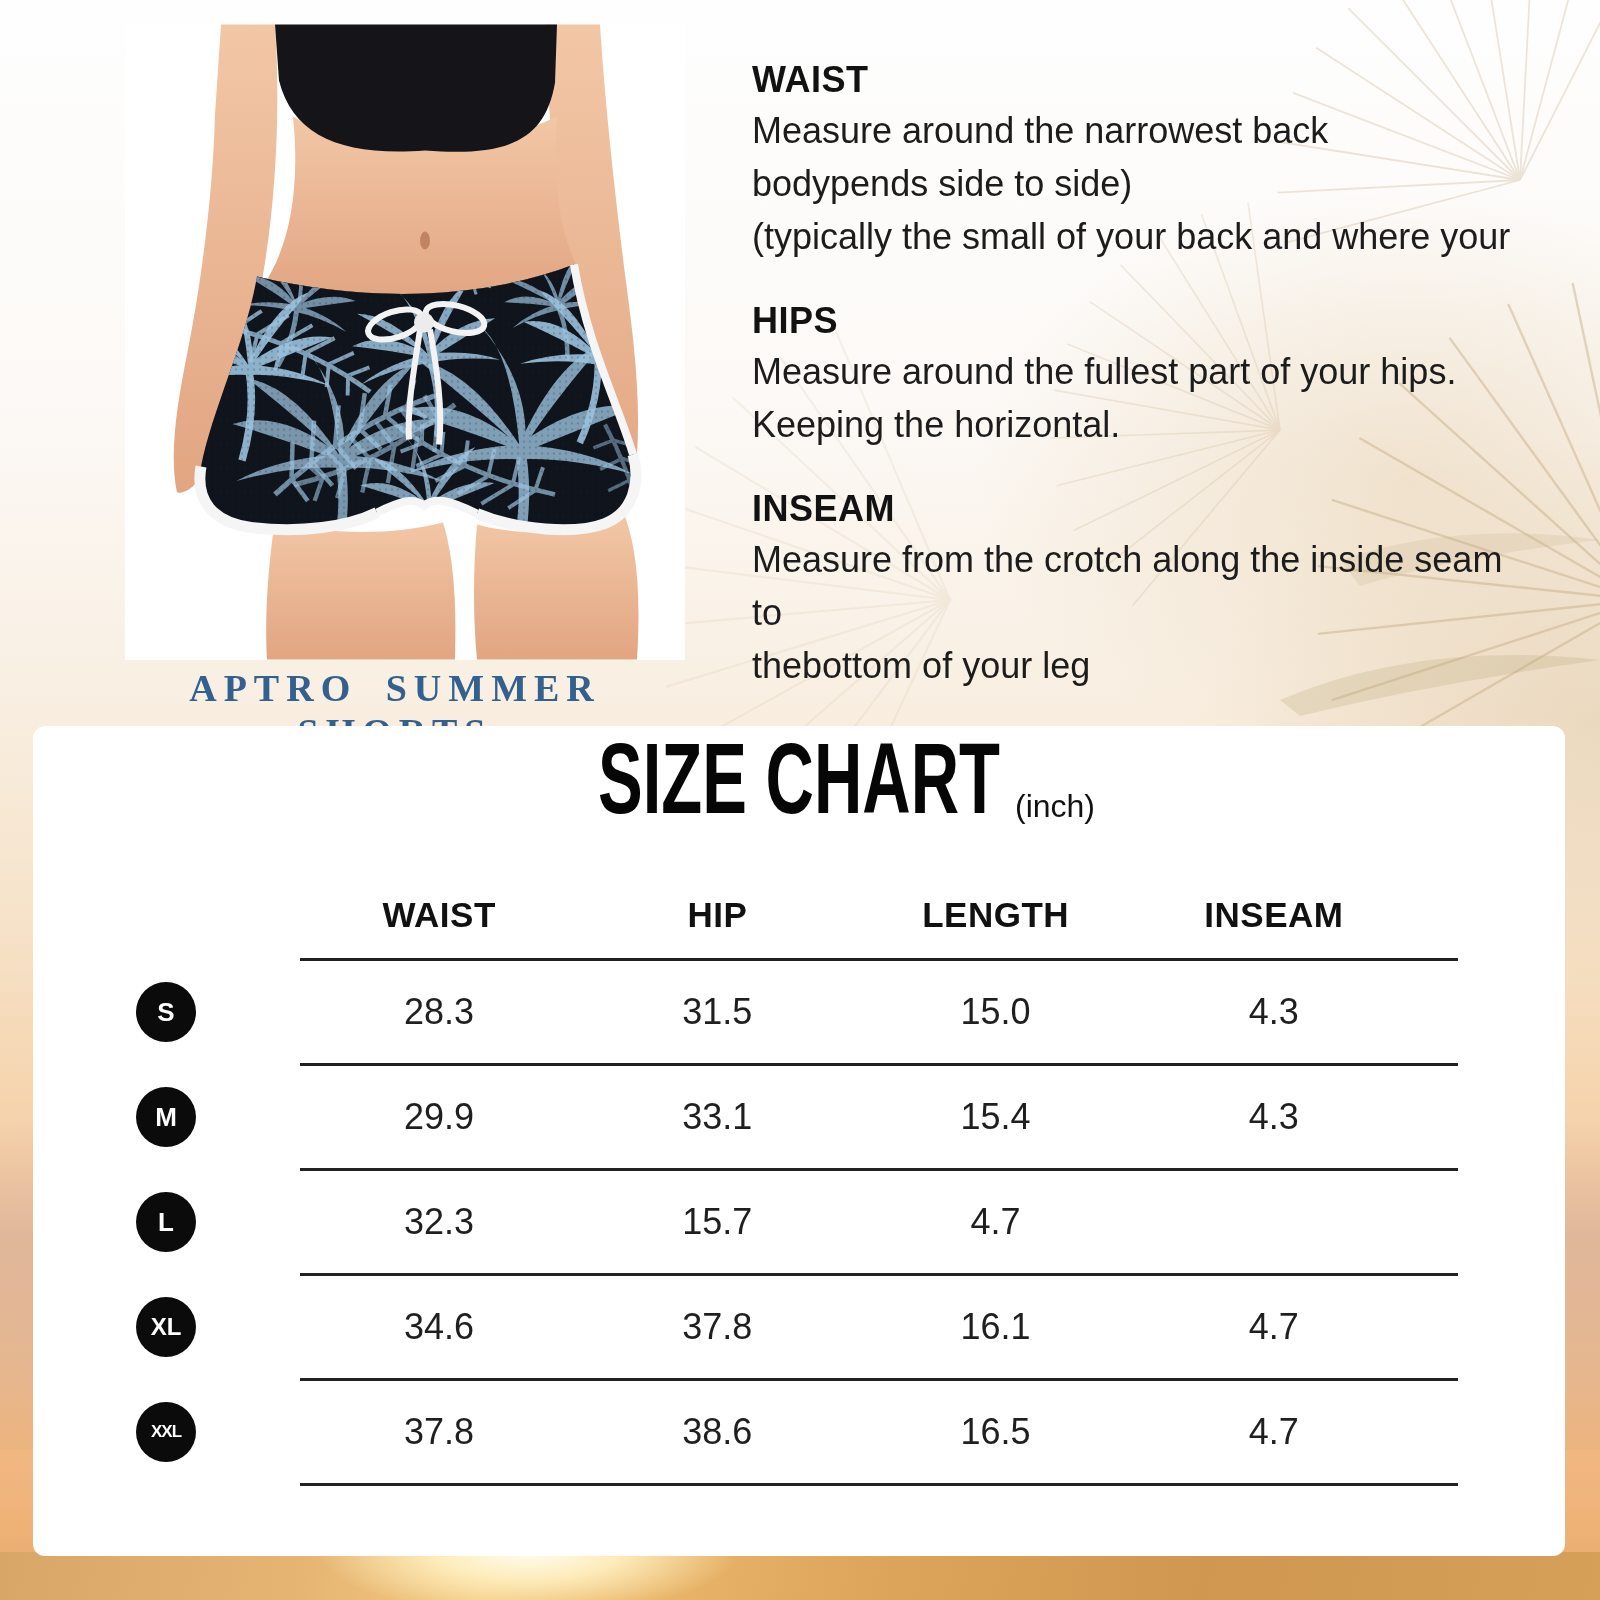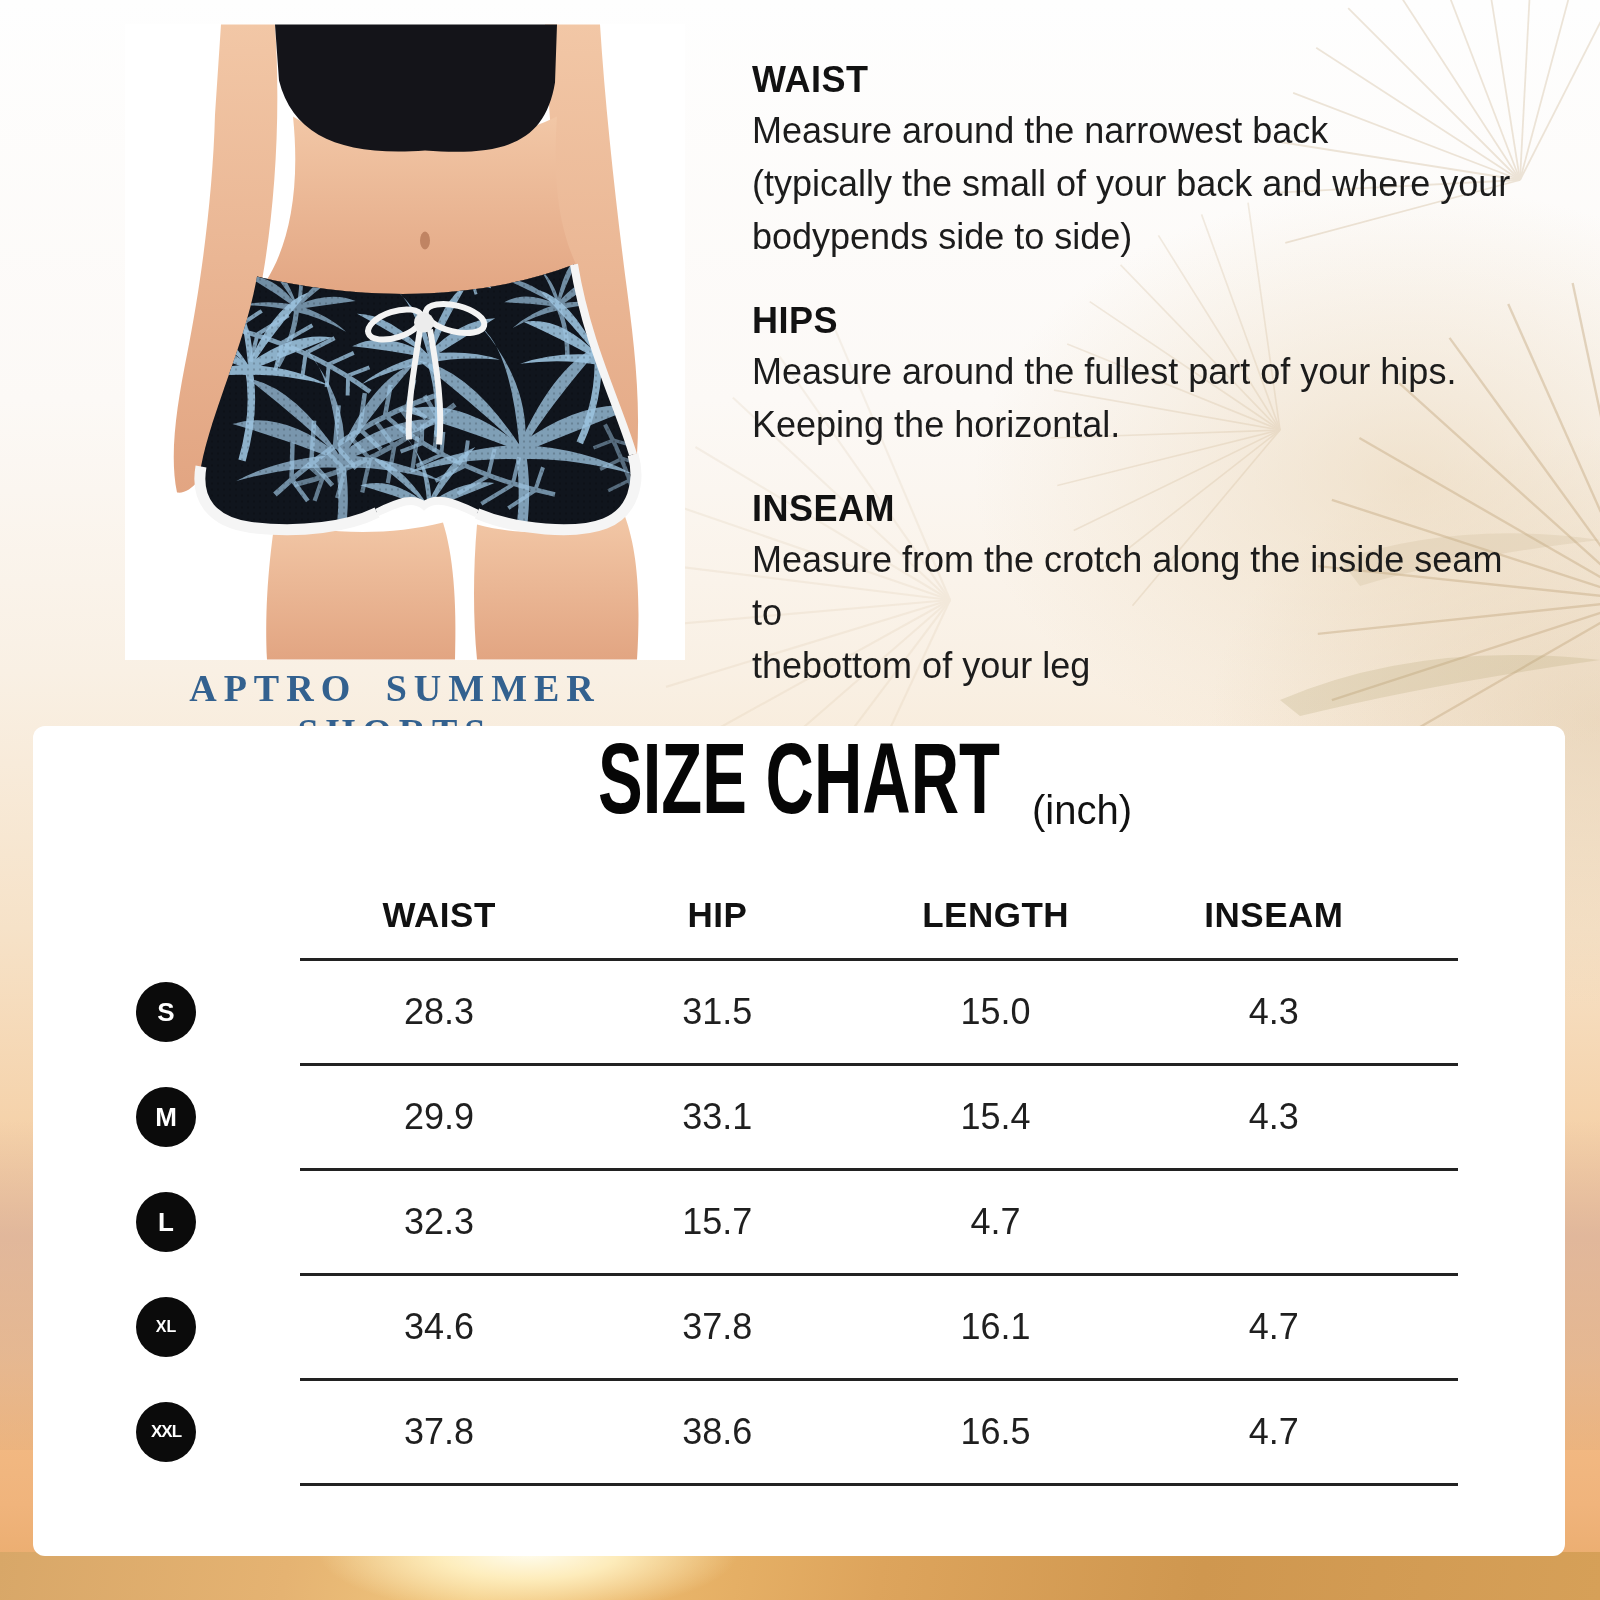--- a/index.html
+++ b/index.html
@@ -32,35 +32,35 @@
   
   .guide{position:absolute;left:752px;top:56px;width:790px;color:#121212;}
   .guide section{margin:0 0 34px 0;}
   .guide h3{margin:0;font-size:36px;line-height:48px;font-weight:700;letter-spacing:.5px;}
   .guide .line{font-size:36px;line-height:53px;font-weight:400;color:#1c1c1c;}
 
   
   .card{position:absolute;left:33px;top:726px;width:1532px;height:830px;background:#ffffff;border-radius:12px;}
   .sc-title{position:absolute;left:50%;top:2px;transform:translateX(-50%) scaleX(.67);
     font-size:100px;line-height:1;font-weight:700;letter-spacing:0;color:#060606;white-space:nowrap;}
-  .sc-unit{position:absolute;left:calc(50% + 216px);top:64px;font-size:40px;line-height:1;color:#111;margin-left:17px;}
+  .sc-unit{position:absolute;left:calc(50% + 216px);top:64px;font-size:32px;line-height:1;color:#111;}
 
   .size-table{position:absolute;left:267px;top:145px;width:1158px;}
   .t-row{position:relative;display:grid;grid-template-columns:repeat(4,1fr);align-items:center;
     box-sizing:border-box;border-bottom:3px solid #222;padding-right:45px;}
   .t-head{height:90px;}
   .t-data{height:105px;}
   .t-head span{font-size:35px;font-weight:700;letter-spacing:.5px;color:#111;text-align:center;}
   .t-data .cell{font-size:36px;font-weight:400;color:#1f1f1f;text-align:center;}
 
   .size-badge{position:absolute;left:-164px;top:50%;transform:translateY(-50%);
     width:60px;height:60px;border-radius:50%;background:#0b0b0b;color:#ffffff;
     display:flex;align-items:center;justify-content:center;font-weight:600;}
   .b-s,.b-m,.b-l{font-size:26px;}
-  .b-xl{font-size:16px;}
+  .b-xl{font-size:24px;}
   .b-xxl{font-size:17px;letter-spacing:-1px;}
 </style>
 </head>
 <body>
 
 <div class="stage">
 
   <div class="bg"></div>
   <div class="sea"></div>
 
@@ -174,22 +174,22 @@
       <circle cx="299" cy="298" r="10" fill="#ececec"></circle>
     </svg>
   </div>
 
   <div class="caption">APTRO SUMMER SHORTS</div>
 
   <div class="guide">
     <section>
       <h3>WAIST</h3>
       <div class="line">Measure around the narrowest back</div>
+      <div class="line">bodypends side to side)</div>
       <div class="line">(typically the small of your back and where your</div>
-      <div class="line">bodypends side to side)</div>
     </section>
     <section>
       <h3>HIPS</h3>
       <div class="line">Measure around the fullest part of your hips.</div>
       <div class="line">Keeping the horizontal.</div>
     </section>
     <section>
       <h3>INSEAM</h3>
       <div class="line">Measure from the crotch along the inside seam to</div>
       <div class="line">thebottom of your leg</div>

